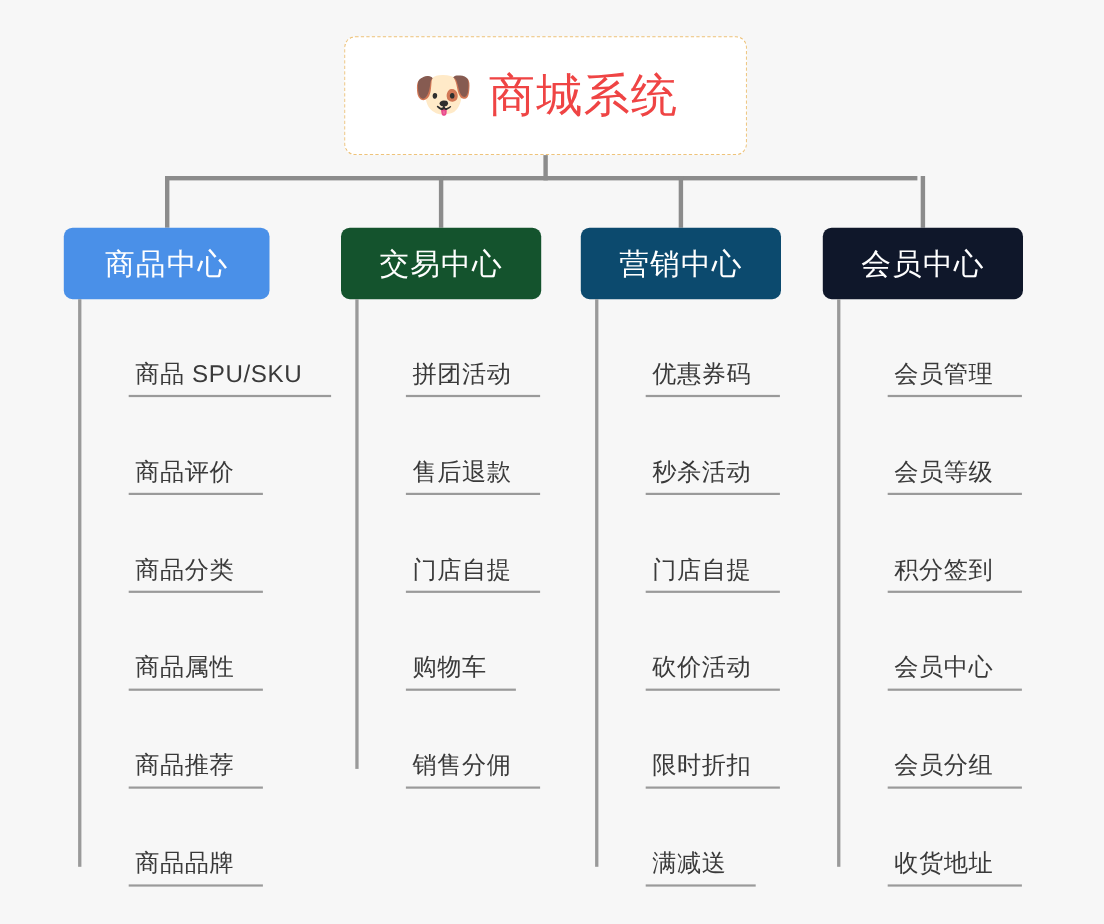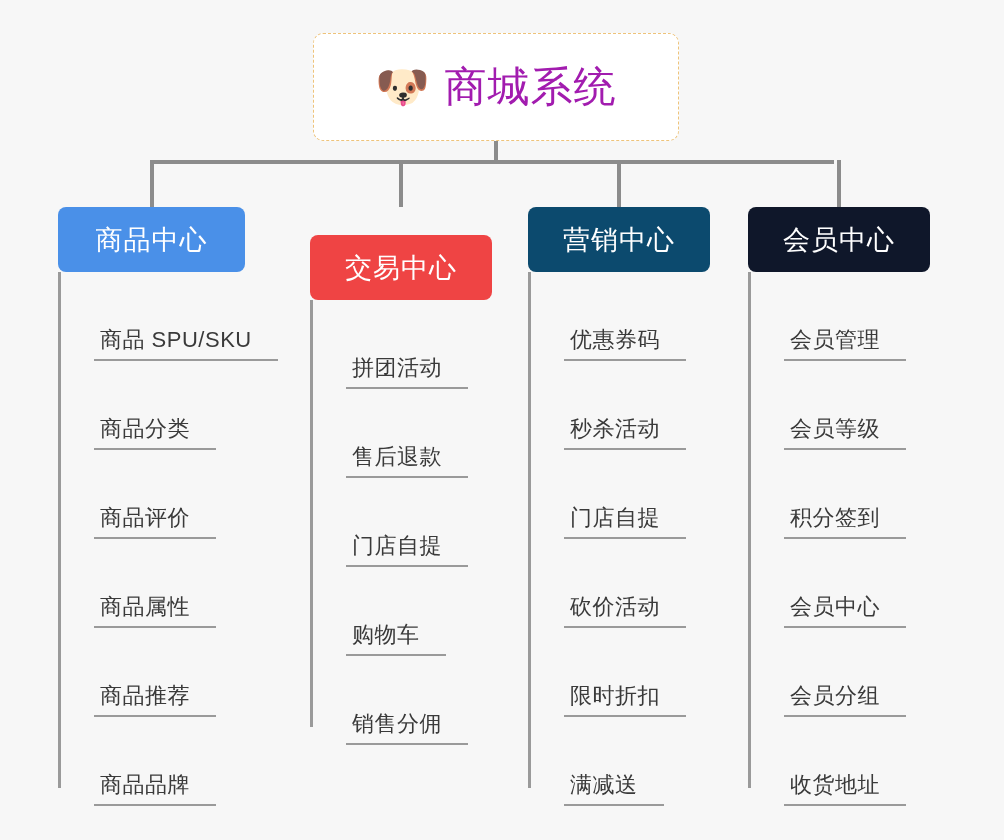--- a/index.html
+++ b/index.html
@@ -38,21 +38,21 @@
     justify-content: center;
     gap: 14px;
   }
   .root-emoji {
     font-size: 44px;
     line-height: 1;
     display: block;
   }
   .root-title {
     font-size: 42px;
-    color: #a21caf;
+    color: #ef4444;
     letter-spacing: 1px;
     line-height: 1;
     white-space: nowrap;
   }
 
   
   .conn {
     position: absolute;
     background: #8c8c8c;
   }
@@ -89,21 +89,22 @@
     color: #ffffff;
     font-size: 27px;
     letter-spacing: 1px;
     white-space: nowrap;
     font-family: Liberation Serif, serif;
   }
 
   
   .leaf-wrap {
     position: relative;
-    padding-left: 10px;
+    margin-left: 13px;
+    padding-left: 20px;
   }
   .spine {
     position: absolute;
     left: 0;
     top: 0;
     bottom: 18px;
     width: 3px;
     background: #9a9a9a;
   }
   .leaf {
@@ -147,38 +148,38 @@
 
   <div id="columns">
       <div class="column" style="left: 58px; width: 187px;">
         <div class="col-header" style="background: rgb(74, 144, 232); width: 187px;">商品中心</div>
         <div class="leaf-wrap">
           <div class="spine"></div>
           <div class="leaf">
             <span class="leaf-inner">商品 SPU/SKU</span>
           </div>
           <div class="leaf">
+            <span class="leaf-inner">商品评价</span>
+          </div>
+          <div class="leaf">
             <span class="leaf-inner">商品分类</span>
           </div>
           <div class="leaf">
-            <span class="leaf-inner">商品评价</span>
-          </div>
-          <div class="leaf">
             <span class="leaf-inner">商品属性</span>
           </div>
           <div class="leaf">
             <span class="leaf-inner">商品推荐</span>
           </div>
           <div class="leaf">
             <span class="leaf-inner">商品品牌</span>
           </div>
         </div>
       </div>
       <div class="column" style="left: 310px; width: 182px;">
-        <div class="col-header" style="background: #ef4444; width: 182px; margin-top: 28px;">交易中心</div>
+        <div class="col-header" style="background: #14532d; width: 182px;">交易中心</div>
         <div class="leaf-wrap">
           <div class="spine"></div>
           <div class="leaf">
             <span class="leaf-inner">拼团活动</span>
           </div>
           <div class="leaf">
             <span class="leaf-inner">售后退款</span>
           </div>
           <div class="leaf">
             <span class="leaf-inner">门店自提</span>

